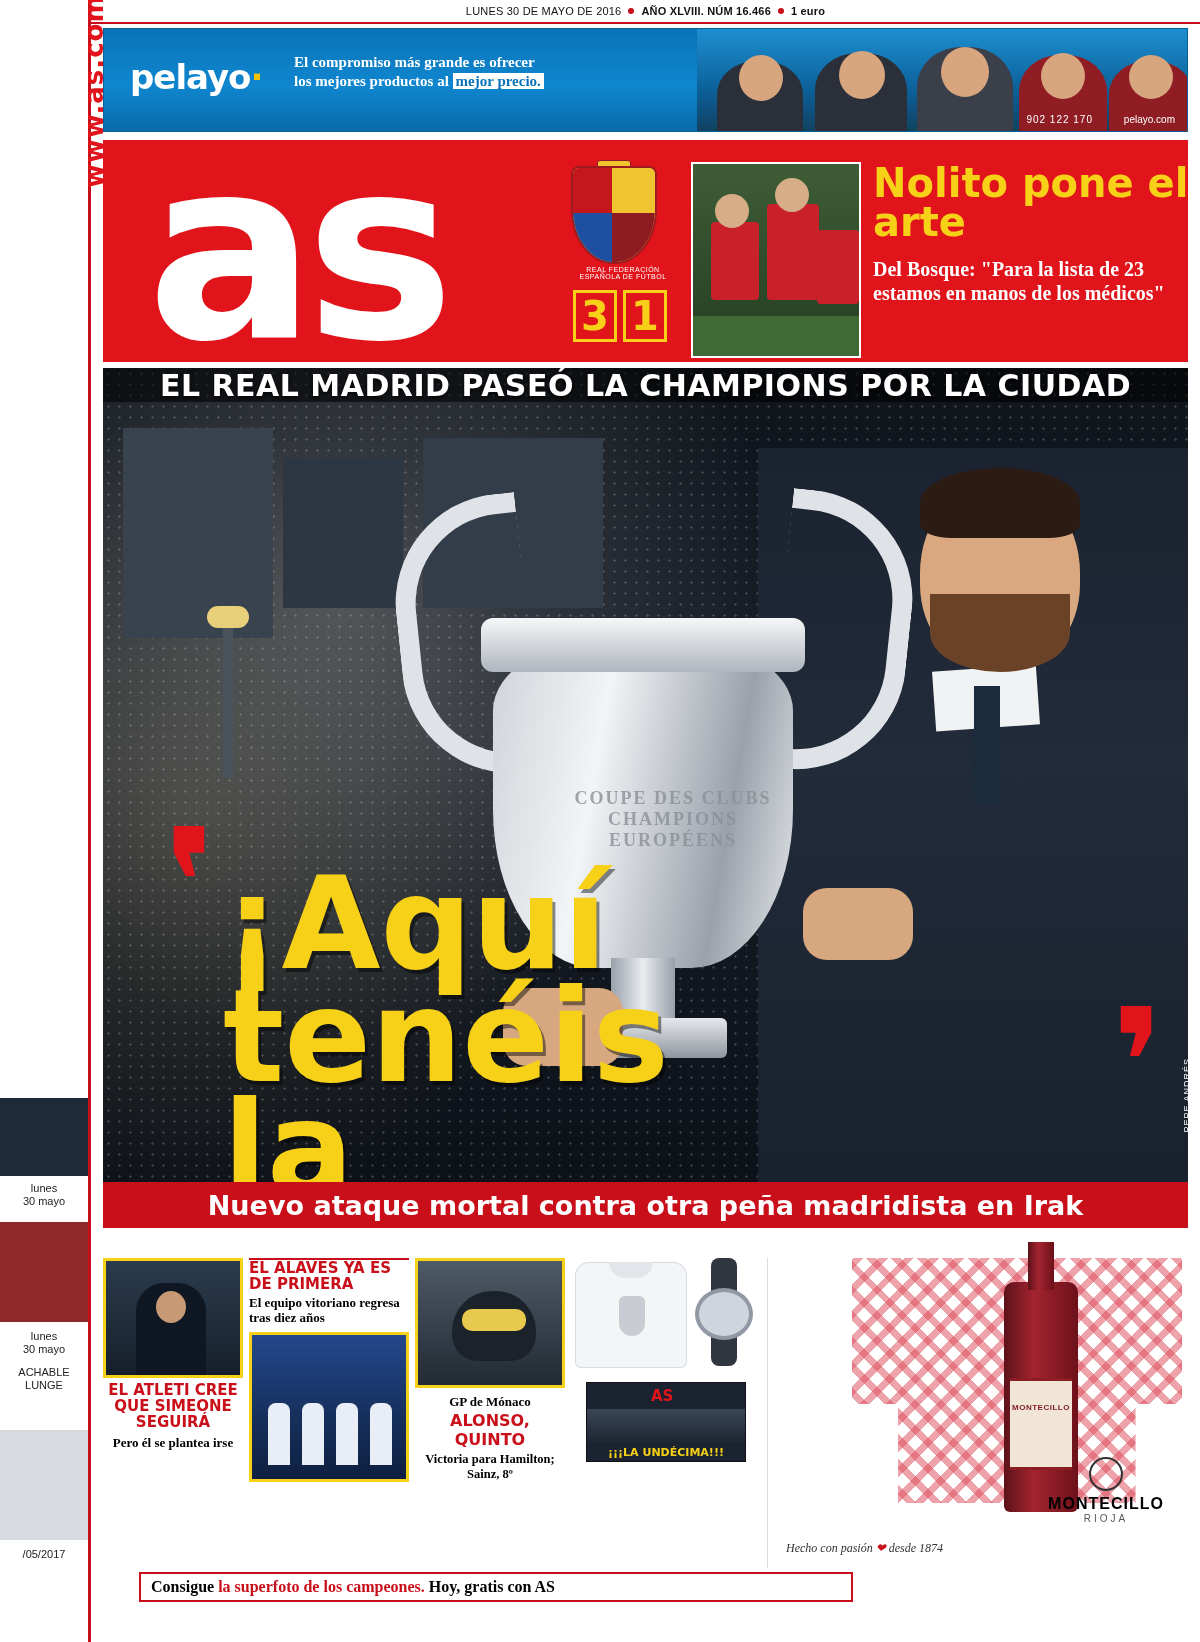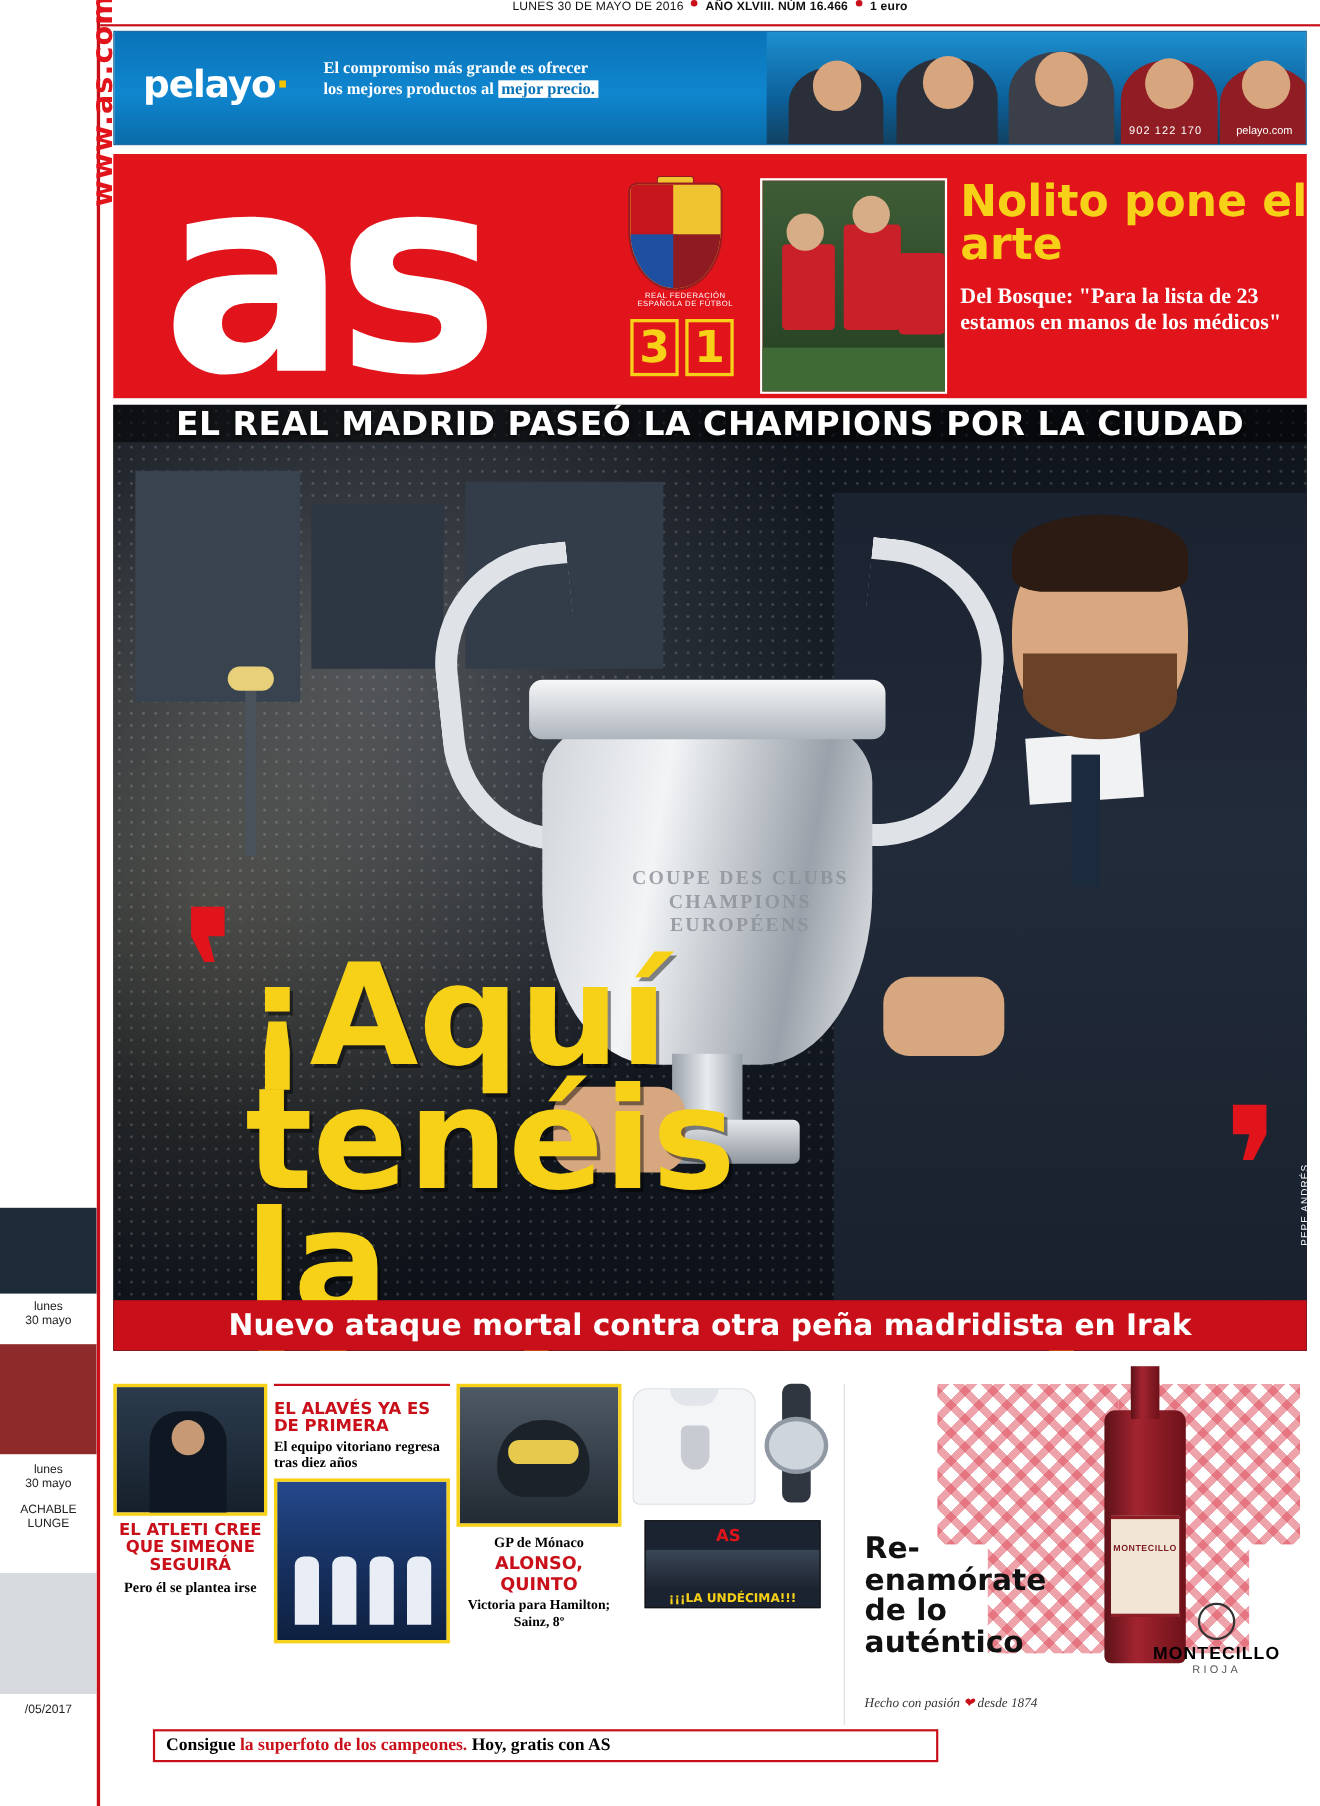--- a/index.html
+++ b/index.html
@@ -25,21 +25,21 @@
   #page {
     position:absolute; left:88px; top:0; width:1112px; height:1642px;
     background:#ffffff;
     border-left:3px solid #c9101a;
   }
 
   
   #topbar {
     height:24px; width:100%;
     border-bottom:2px solid #c9101a;
-    display:flex; align-items:flex-start; justify-content:center;
+    display:flex; align-items:center; justify-content:center;
     font-size:11px; letter-spacing:.2px; color:#111;
     background:#fff;
   }
   #topbar .sep { display:inline-block; width:6px; height:6px; border-radius:50%; background:#c9101a; margin:0 7px 1px 7px; }
   #topbar b { font-weight:bold; }
 
   
   #ad-pelayo {
     margin:4px 12px 0 12px; height:104px;
     background:linear-gradient(180deg,#0a73b8 0%, #0f86cf 55%, #0a6ba8 100%);
@@ -269,21 +269,21 @@
   #col-atleti h3 {
     margin:4px 0 0 0; color:#c9101a; font-weight:bold; font-size:15px; line-height:1.08;
     text-align:center; font-family:"DejaVu Sans", sans-serif;
   }
   #col-atleti p { margin:4px 0 0 0; font-size:13px; font-weight:bold; text-align:center; font-family:"Liberation Serif", serif; }
 
   
   #col-alaves { width:160px; }
   #col-alaves h3 {
     margin:0; color:#c9101a; font-weight:bold; font-size:15px; line-height:1.08;
-    font-family:"DejaVu Sans", sans-serif; border-top:2px solid #c9101a; padding-top:12px;
+    font-family:"DejaVu Sans", sans-serif; border-top:2px solid #c9101a; padding-top:0;
   }
   #col-alaves p { margin:4px 0 6px 0; font-size:13px; font-weight:bold; line-height:1.15; font-family:"Liberation Serif", serif;}
   #col-alaves .ph {
     width:160px; height:150px; border:3px solid #f7d117;
     background:linear-gradient(180deg,#20407a,#112palette);
     background:linear-gradient(180deg,#24488c 0%, #16305e 55%, #0e2040 100%);
     position:relative; overflow:hidden;
   }
   #col-alaves .ph .pl {
     position:absolute; bottom:14px; width:22px; height:62px; background:#e9eef6; border-radius:8px 8px 0 0;
@@ -574,26 +574,20 @@
       </div>
     </div>
 
     <div class="bcol" id="col-wine">
       <div class="heart"></div>
       <div class="bottle">
         <div class="label">
           <div class="n">MONTECILLO</div>
         </div>
       </div>
-      <div class="claim">
-        <span>Re-</span><br>
-        <span>enamórate</span><br>
-        <span>de lo</span><br>
-        <span>auténtico</span>
-      </div>
       <div class="brand">
         <div class="seal"></div>
         <div class="b1">MONTECILLO</div>
         <div class="b2">RIOJA</div>
       </div>
       <div class="footer">
         <span>Hecho con pasión</span>
         <span class="h">❤</span>
         <span>desde 1874</span>
       </div>

